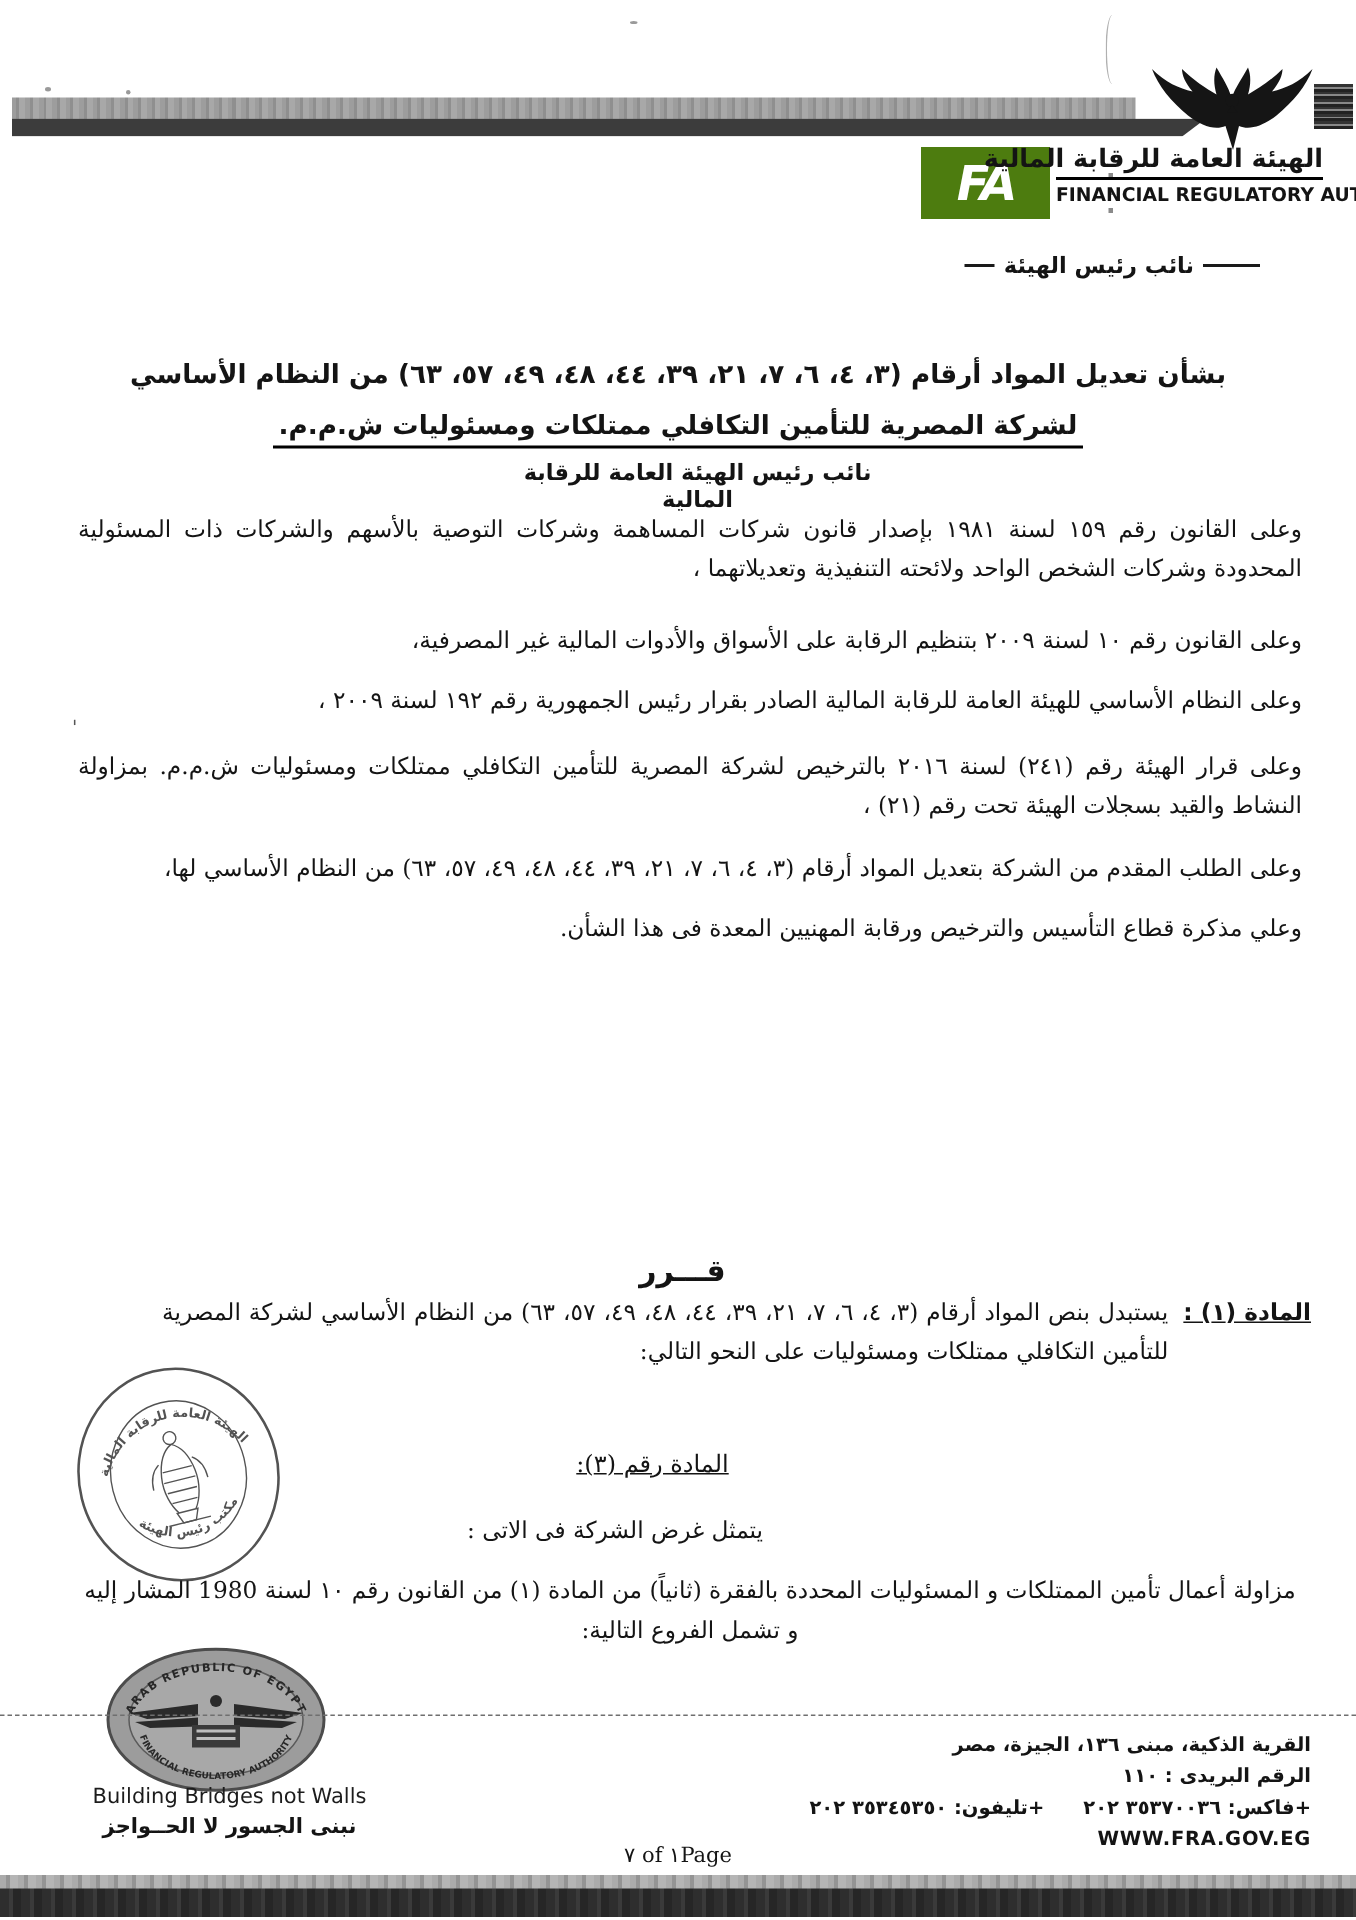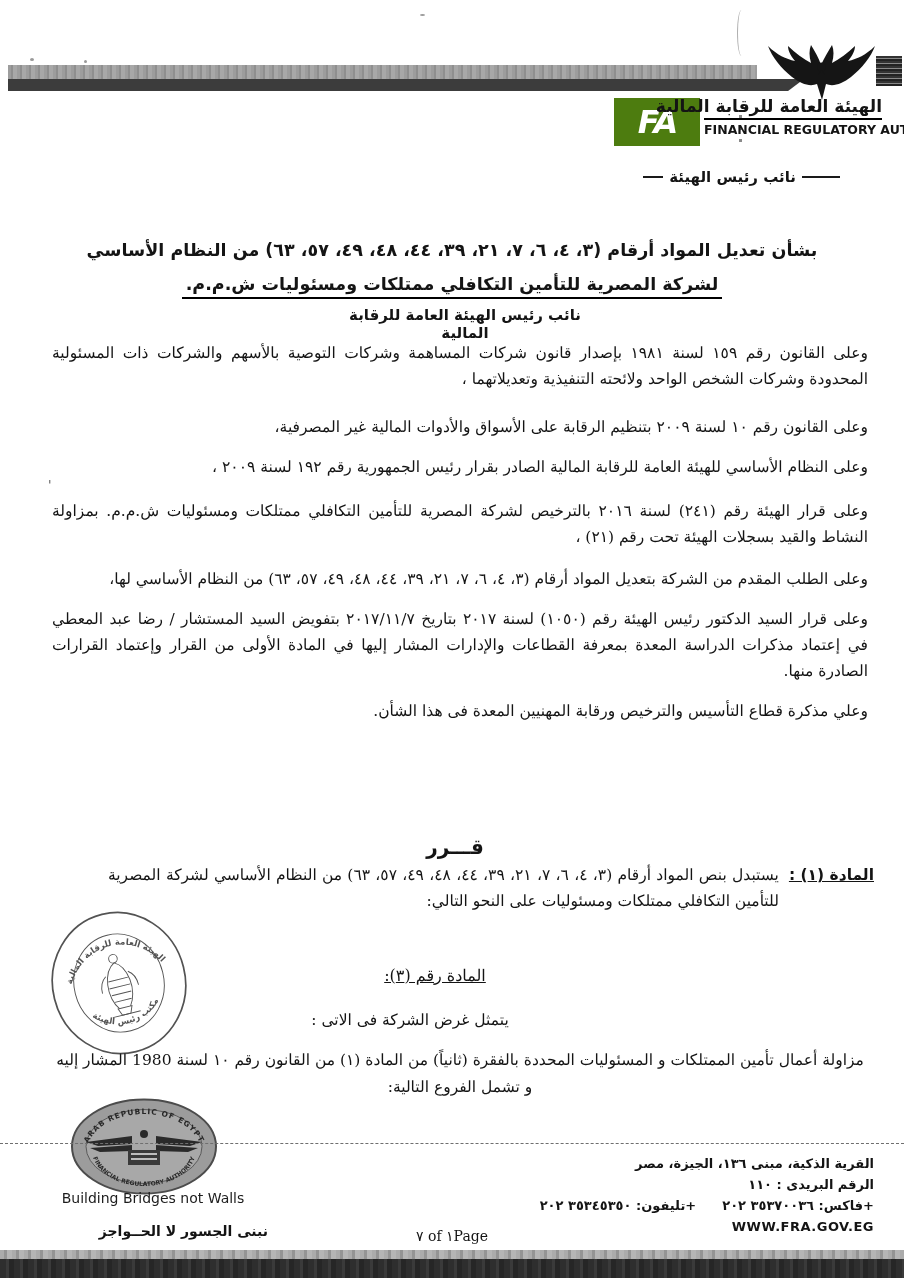--- a/index.html
+++ b/index.html
@@ -66,21 +66,21 @@
       transform:rotate(-14deg);opacity:.82;}
   .emblem{position:absolute;left:70px;top:1098px;width:148px;height:97px;}
   
   .dotline{position:absolute;left:0;top:1143px;width:904px;border-top:1.5px dashed #6f6f6f;}
   .addr{position:absolute;right:30px;top:1153px;text-align:right;direction:rtl;
       font-family:var(--sans);font-weight:800;font-size:13px;line-height:21px;}
   .addr .contact{direction:ltr;display:flex;gap:26px;justify-content:flex-end;}
   .addr .web{font-family:var(--sans);font-weight:bold;direction:ltr;letter-spacing:.5px;}
   .slogan{position:absolute;left:38px;top:1190px;width:230px;text-align:center;}
   .slogan-en{font-family:var(--sans);font-size:14px;color:#1c1c1c;}
-  .slogan-ar{font-family:var(--sans);font-weight:800;font-size:14px;direction:rtl;margin-top:17px;text-align:right;}
+  .slogan-ar{font-family:var(--sans);font-weight:800;font-size:14px;direction:rtl;margin-top:4px;}
   .page-num{position:absolute;left:352px;top:1228px;width:200px;text-align:center;
       font-family:var(--serif);font-size:14px;}
   .bottom-bar-a{position:absolute;left:0;top:1250px;width:904px;height:10px;
       background:repeating-linear-gradient(90deg,#ababab 0 4px,#949494 4px 7px,#b5b5b5 7px 12px);}
   .bottom-bar-b{position:absolute;left:0;top:1259px;width:904px;height:19px;
       background:repeating-linear-gradient(90deg,#2e2e2e 0 6px,#3a3a3a 6px 9px,#262626 9px 14px);}
   
   .speck{position:absolute;background:#9a9a9a;border-radius:50%;}
   .squiggle{position:absolute;left:737px;top:10px;width:8px;height:46px;border-left:1.5px solid #b0b0b0;
       border-radius:60% 0 0 60%;}
@@ -128,21 +128,20 @@
     <span>لشركة المصرية للتأمين التكافلي ممتلكات ومسئوليات ش.م.م.</span>
   </div>
   <div class="t-issuer">نائب رئيس الهيئة العامة للرقابة المالية</div>
 
   <div class="body-text">
     <p class="mb22">وعلى القانون رقم ١٥٩ لسنة ١٩٨١ بإصدار قانون شركات المساهمة وشركات التوصية بالأسهم والشركات ذات المسئولية المحدودة وشركات الشخص الواحد ولائحته التنفيذية وتعديلاتهما ،</p>
     <p class="mb14">وعلى القانون رقم ١٠ لسنة ٢٠٠٩ بتنظيم الرقابة على الأسواق والأدوات المالية غير المصرفية،</p>
     <p class="mb18">وعلى النظام الأساسي للهيئة العامة للرقابة المالية الصادر بقرار رئيس الجمهورية رقم ١٩٢ لسنة ٢٠٠٩ ،</p>
     <p class="mb16">وعلى قرار الهيئة رقم (٢٤١) لسنة ٢٠١٦ بالترخيص لشركة المصرية للتأمين التكافلي ممتلكات ومسئوليات ش.م.م. بمزاولة النشاط والقيد بسجلات الهيئة تحت رقم (٢١) ،</p>
     <p class="mb14">وعلى الطلب المقدم من الشركة بتعديل المواد أرقام (٣، ٤، ٦، ٧، ٢١، ٣٩، ٤٤، ٤٨، ٤٩، ٥٧، ٦٣) من النظام الأساسي لها،</p>
-    <p class="mb14">وعلى قرار السيد الدكتور رئيس الهيئة رقم (١٠٥٠) لسنة ٢٠١٧ بتاريخ ٢٠١٧/١١/٧ بتفويض السيد المستشار / رضا عبد المعطي في إعتماد مذكرات الدراسة المعدة بمعرفة القطاعات والإدارات المشار إليها في المادة الأولى من القرار وإعتماد القرارات الصادرة منها.</p>
     <p>وعلي مذكرة قطاع التأسيس والترخيص ورقابة المهنيين المعدة فى هذا الشأن.</p>
   </div>
 
   <div class="decided">قـــرر</div>
 
   <div class="article1">
     <span class="lbl">المادة (١) :</span>
     <span class="txt">يستبدل بنص المواد أرقام (٣، ٤، ٦، ٧، ٢١، ٣٩، ٤٤، ٤٨، ٤٩، ٥٧، ٦٣) من النظام الأساسي لشركة المصرية للتأمين التكافلي ممتلكات ومسئوليات على النحو التالي:</span>
   </div>
 

